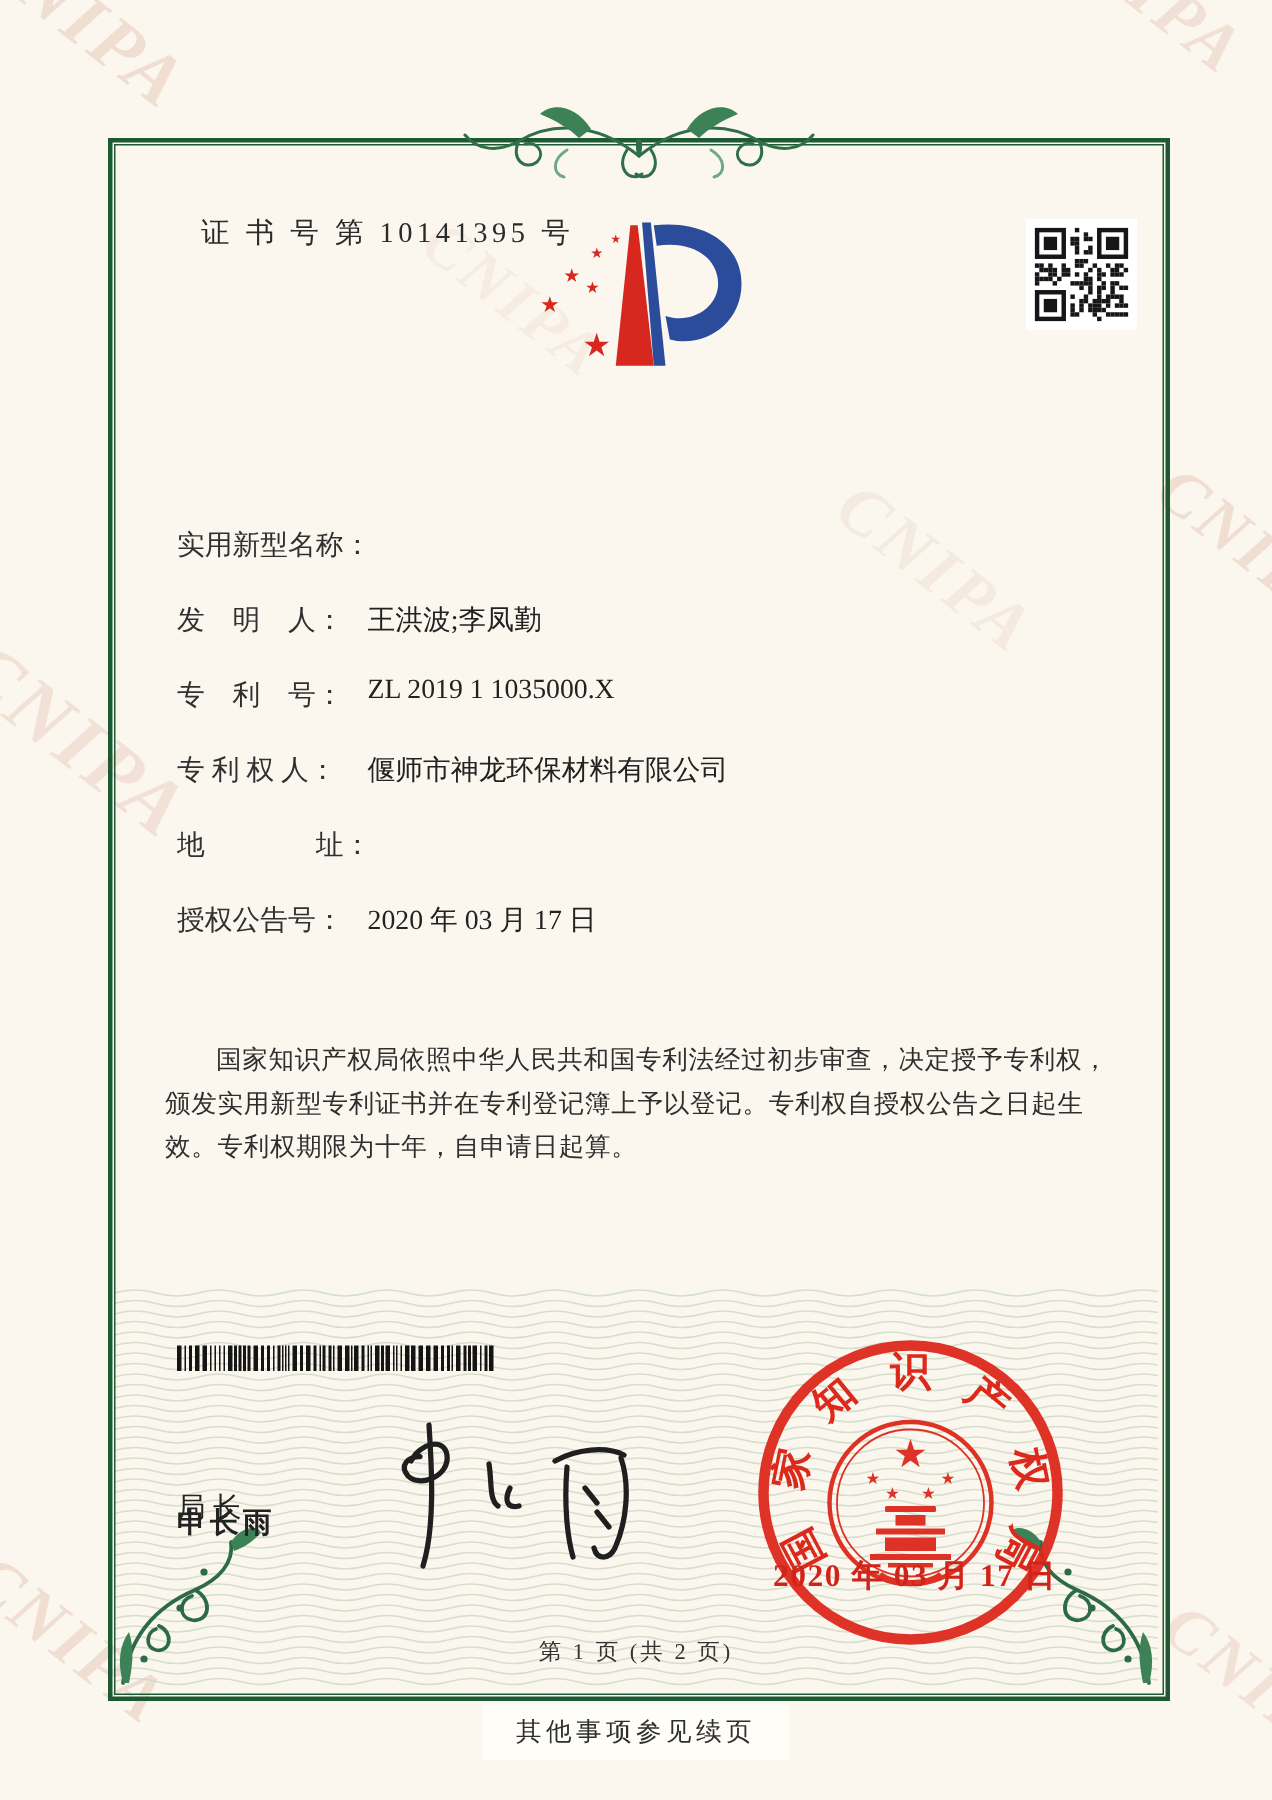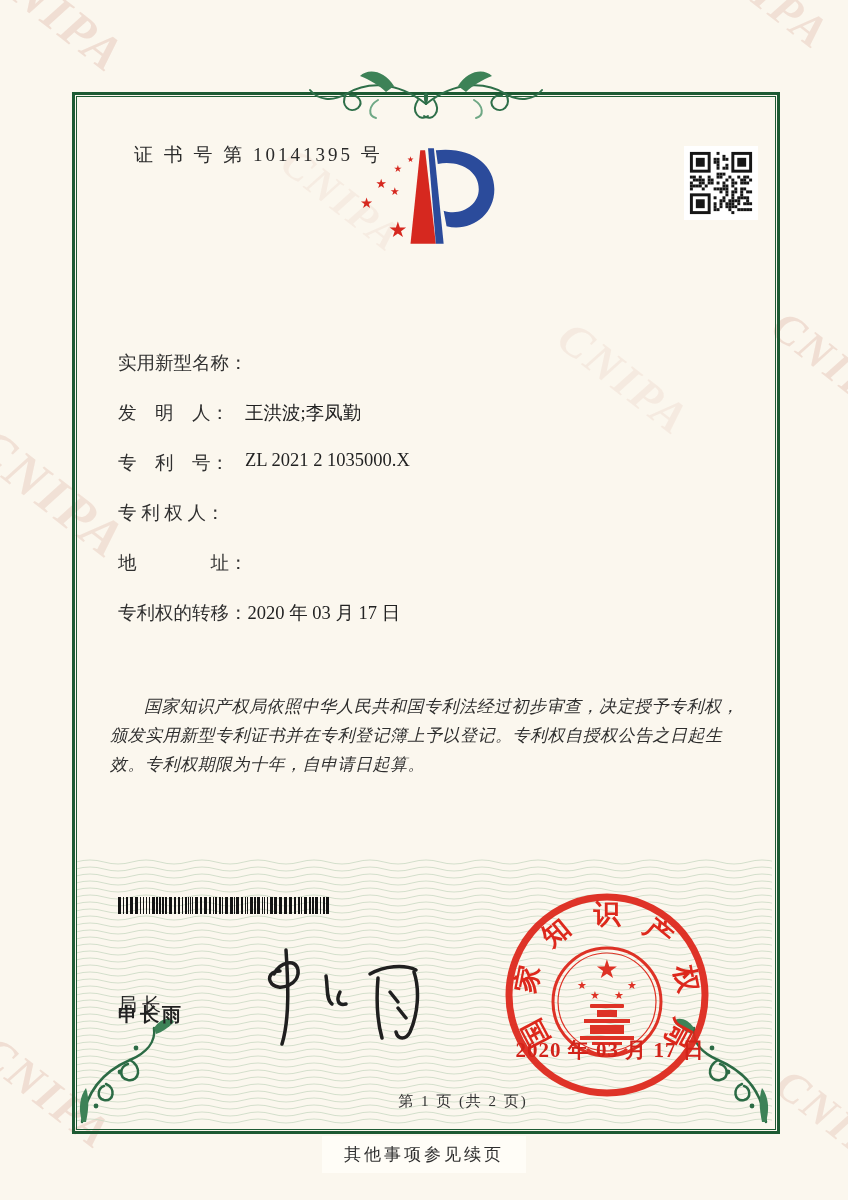--- a/index.html
+++ b/index.html
@@ -17,31 +17,31 @@
   .logo{position:absolute;left:352px;top:144px;}
   .qr{position:absolute;left:684px;top:146px;width:74px;height:74px;background:#fff;}
   .title{position:absolute;left:72px;top:256px;width:704px;text-align:center;
          font-size:43px;font-weight:bold;letter-spacing:11px;color:#151515;}
   .fields{position:absolute;left:118px;top:350px;width:620px;}
   .frow{display:flex;align-items:flex-start;height:50px;font-size:18.5px;}
   .flabel{flex:0 0 127px;white-space:nowrap;color:#303030;}
   .fvalue{white-space:nowrap;color:#222;}
   .fpair2{display:flex;margin-left:30px;}
   .body-text{position:absolute;left:110px;top:692px;width:634px;font-size:17px;
-             line-height:29px;letter-spacing:.5px;color:#2e2e2e;font-style:italic;}
+             line-height:29px;letter-spacing:.5px;color:#2e2e2e;}
   .body-text p{margin:0;text-indent:2em;}
   .barcode{position:absolute;left:118px;top:897px;width:220px;height:17px;font-size:0;}
   .sig-title{position:absolute;left:118px;top:968px;font-size:19px;letter-spacing:5px;color:#222;margin-top:24px;}
   .sig-name{position:absolute;left:118px;top:1002px;font-size:19px;letter-spacing:3px;color:#222;font-weight:bold;}
   .signature{position:absolute;left:228px;top:940px;}
   .seal{position:absolute;left:502px;top:890px;z-index:4;}
   .seal-date{position:absolute;left:497px;top:1036px;width:226px;text-align:center;z-index:5;
              font-size:21px;letter-spacing:1px;color:#d2231a;font-weight:bold;}
   .page-info{position:absolute;left:72px;top:1092px;width:704px;text-align:center;
-             font-size:15px;letter-spacing:2px;color:#333;margin-left:39px;}
+             font-size:15px;letter-spacing:2px;color:#333;}
   .continuation{position:absolute;left:50%;transform:translateX(-50%);top:1136px;
                 background:#fffdf7;padding:7px 22px;font-size:17px;letter-spacing:3px;color:#2e2e2e;}
 </style>
 </head>
 <body>
 
 <div class="page">
 
   <span class="wm" style="left:-28px;top:-18px;font-size:50px;opacity:.8;">CNIPA</span>
   <span class="wm" style="left:688px;top:-34px;font-size:46px;opacity:.75;">CNIPA</span>
@@ -289,30 +289,31 @@
     <div class="fields">
       <div class="frow">
         <span class="flabel">实用新型名称：</span>
       </div>
       <div class="frow">
         <span class="flabel">发　明　人：</span>
         <span class="fvalue">王洪波;李凤勤</span>
       </div>
       <div class="frow">
         <span class="flabel">专　利　号：</span>
-        <span class="fvalue">ZL 2021 2 1035000.X</span>
+        <span class="fvalue">ZL 2019 1 1035000.X</span>
       </div>
       <div class="frow">
         <span class="flabel">专 利 权 人：</span>
+        <span class="fvalue">偃师市神龙环保材料有限公司</span>
       </div>
       <div class="frow">
         <span class="flabel">地　　　　址：</span>
       </div>
       <div class="frow">
-        <span class="flabel">专利权的转移：</span>
+        <span class="flabel">授权公告号：</span>
         <span class="fvalue">2020 年 03 月 17 日</span>
       </div>
     </div>
 
     <div class="body-text">
       <p>国家知识产权局依照中华人民共和国专利法经过初步审查，决定授予专利权，颁发实用新型专利证书并在专利登记簿上予以登记。专利权自授权公告之日起生效。专利权期限为十年，自申请日起算。</p>
     </div>
 
     <div class="barcode"><span style="display: inline-block; width: 3px; height: 17px; background: rgb(20, 20, 20); margin-right: 2px; vertical-align: top;"></span><span style="display: inline-block; width: 1px; height: 17px; background: rgb(20, 20, 20); margin-right: 2px; vertical-align: top;"></span><span style="display: inline-block; width: 2px; height: 17px; background: rgb(20, 20, 20); margin-right: 2px; vertical-align: top;"></span><span style="display: inline-block; width: 3px; height: 17px; background: rgb(20, 20, 20); margin-right: 2px; vertical-align: top;"></span><span style="display: inline-block; width: 3px; height: 17px; background: rgb(20, 20, 20); margin-right: 2px; vertical-align: top;"></span><span style="display: inline-block; width: 1px; height: 17px; background: rgb(20, 20, 20); margin-right: 2px; vertical-align: top;"></span><span style="display: inline-block; width: 1px; height: 17px; background: rgb(20, 20, 20); margin-right: 2px; vertical-align: top;"></span><span style="display: inline-block; width: 1px; height: 17px; background: rgb(20, 20, 20); margin-right: 2px; vertical-align: top;"></span><span style="display: inline-block; width: 1px; height: 17px; background: rgb(20, 20, 20); margin-right: 2px; vertical-align: top;"></span><span style="display: inline-block; width: 3px; height: 17px; background: rgb(20, 20, 20); margin-right: 1px; vertical-align: top;"></span><span style="display: inline-block; width: 2px; height: 17px; background: rgb(20, 20, 20); margin-right: 1px; vertical-align: top;"></span><span style="display: inline-block; width: 2px; height: 17px; background: rgb(20, 20, 20); margin-right: 1px; vertical-align: top;"></span><span style="display: inline-block; width: 2px; height: 17px; background: rgb(20, 20, 20); margin-right: 1px; vertical-align: top;"></span><span style="display: inline-block; width: 2px; height: 17px; background: rgb(20, 20, 20); margin-right: 2px; vertical-align: top;"></span><span style="display: inline-block; width: 3px; height: 17px; background: rgb(20, 20, 20); margin-right: 2px; vertical-align: top;"></span><span style="display: inline-block; width: 2px; height: 17px; background: rgb(20, 20, 20); margin-right: 2px; vertical-align: top;"></span><span style="display: inline-block; width: 2px; height: 17px; background: rgb(20, 20, 20); margin-right: 2px; vertical-align: top;"></span><span style="display: inline-block; width: 1px; height: 17px; background: rgb(20, 20, 20); margin-right: 2px; vertical-align: top;"></span><span style="display: inline-block; width: 2px; height: 17px; background: rgb(20, 20, 20); margin-right: 1px; vertical-align: top;"></span><span style="display: inline-block; width: 1px; height: 17px; background: rgb(20, 20, 20); margin-right: 1px; vertical-align: top;"></span><span style="display: inline-block; width: 1px; height: 17px; background: rgb(20, 20, 20); margin-right: 1px; vertical-align: top;"></span><span style="display: inline-block; width: 1px; height: 17px; background: rgb(20, 20, 20); margin-right: 2px; vertical-align: top;"></span><span style="display: inline-block; width: 3px; height: 17px; background: rgb(20, 20, 20); margin-right: 2px; vertical-align: top;"></span><span style="display: inline-block; width: 2px; height: 17px; background: rgb(20, 20, 20); margin-right: 2px; vertical-align: top;"></span><span style="display: inline-block; width: 3px; height: 17px; background: rgb(20, 20, 20); margin-right: 2px; vertical-align: top;"></span><span style="display: inline-block; width: 2px; height: 17px; background: rgb(20, 20, 20); margin-right: 2px; vertical-align: top;"></span><span style="display: inline-block; width: 1px; height: 17px; background: rgb(20, 20, 20); margin-right: 1px; vertical-align: top;"></span><span style="display: inline-block; width: 2px; height: 17px; background: rgb(20, 20, 20); margin-right: 2px; vertical-align: top;"></span><span style="display: inline-block; width: 2px; height: 17px; background: rgb(20, 20, 20); margin-right: 1px; vertical-align: top;"></span><span style="display: inline-block; width: 1px; height: 17px; background: rgb(20, 20, 20); margin-right: 2px; vertical-align: top;"></span><span style="display: inline-block; width: 3px; height: 17px; background: rgb(20, 20, 20); margin-right: 2px; vertical-align: top;"></span><span style="display: inline-block; width: 3px; height: 17px; background: rgb(20, 20, 20); margin-right: 1px; vertical-align: top;"></span><span style="display: inline-block; width: 1px; height: 17px; background: rgb(20, 20, 20); margin-right: 1px; vertical-align: top;"></span><span style="display: inline-block; width: 3px; height: 17px; background: rgb(20, 20, 20); margin-right: 2px; vertical-align: top;"></span><span style="display: inline-block; width: 2px; height: 17px; background: rgb(20, 20, 20); margin-right: 2px; vertical-align: top;"></span><span style="display: inline-block; width: 1px; height: 17px; background: rgb(20, 20, 20); margin-right: 1px; vertical-align: top;"></span><span style="display: inline-block; width: 1px; height: 17px; background: rgb(20, 20, 20); margin-right: 2px; vertical-align: top;"></span><span style="display: inline-block; width: 3px; height: 17px; background: rgb(20, 20, 20); margin-right: 1px; vertical-align: top;"></span><span style="display: inline-block; width: 2px; height: 17px; background: rgb(20, 20, 20); margin-right: 1px; vertical-align: top;"></span><span style="display: inline-block; width: 3px; height: 17px; background: rgb(20, 20, 20); margin-right: 2px; vertical-align: top;"></span><span style="display: inline-block; width: 1px; height: 17px; background: rgb(20, 20, 20); margin-right: 1px; vertical-align: top;"></span><span style="display: inline-block; width: 1px; height: 17px; background: rgb(20, 20, 20); margin-right: 2px; vertical-align: top;"></span><span style="display: inline-block; width: 1px; height: 17px; background: rgb(20, 20, 20); margin-right: 2px; vertical-align: top;"></span><span style="display: inline-block; width: 3px; height: 17px; background: rgb(20, 20, 20); margin-right: 1px; vertical-align: top;"></span><span style="display: inline-block; width: 3px; height: 17px; background: rgb(20, 20, 20); margin-right: 2px; vertical-align: top;"></span><span style="display: inline-block; width: 3px; height: 17px; background: rgb(20, 20, 20); margin-right: 2px; vertical-align: top;"></span><span style="display: inline-block; width: 3px; height: 17px; background: rgb(20, 20, 20); margin-right: 2px; vertical-align: top;"></span><span style="display: inline-block; width: 3px; height: 17px; background: rgb(20, 20, 20); margin-right: 2px; vertical-align: top;"></span><span style="display: inline-block; width: 2px; height: 17px; background: rgb(20, 20, 20); margin-right: 2px; vertical-align: top;"></span><span style="display: inline-block; width: 2px; height: 17px; background: rgb(20, 20, 20); margin-right: 1px; vertical-align: top;"></span><span style="display: inline-block; width: 1px; height: 17px; background: rgb(20, 20, 20); margin-right: 2px; vertical-align: top;"></span><span style="display: inline-block; width: 3px; height: 17px; background: rgb(20, 20, 20); margin-right: 2px; vertical-align: top;"></span><span style="display: inline-block; width: 2px; height: 17px; background: rgb(20, 20, 20); margin-right: 1px; vertical-align: top;"></span><span style="display: inline-block; width: 2px; height: 17px; background: rgb(20, 20, 20); margin-right: 1px; vertical-align: top;"></span><span style="display: inline-block; width: 3px; height: 17px; background: rgb(20, 20, 20); margin-right: 2px; vertical-align: top;"></span><span style="display: inline-block; width: 1px; height: 17px; background: rgb(20, 20, 20); margin-right: 2px; vertical-align: top;"></span><span style="display: inline-block; width: 2px; height: 17px; background: rgb(20, 20, 20); margin-right: 1px; vertical-align: top;"></span><span style="display: inline-block; width: 3px; height: 17px; background: rgb(20, 20, 20); margin-right: 1px; vertical-align: top;"></span></div>
 

